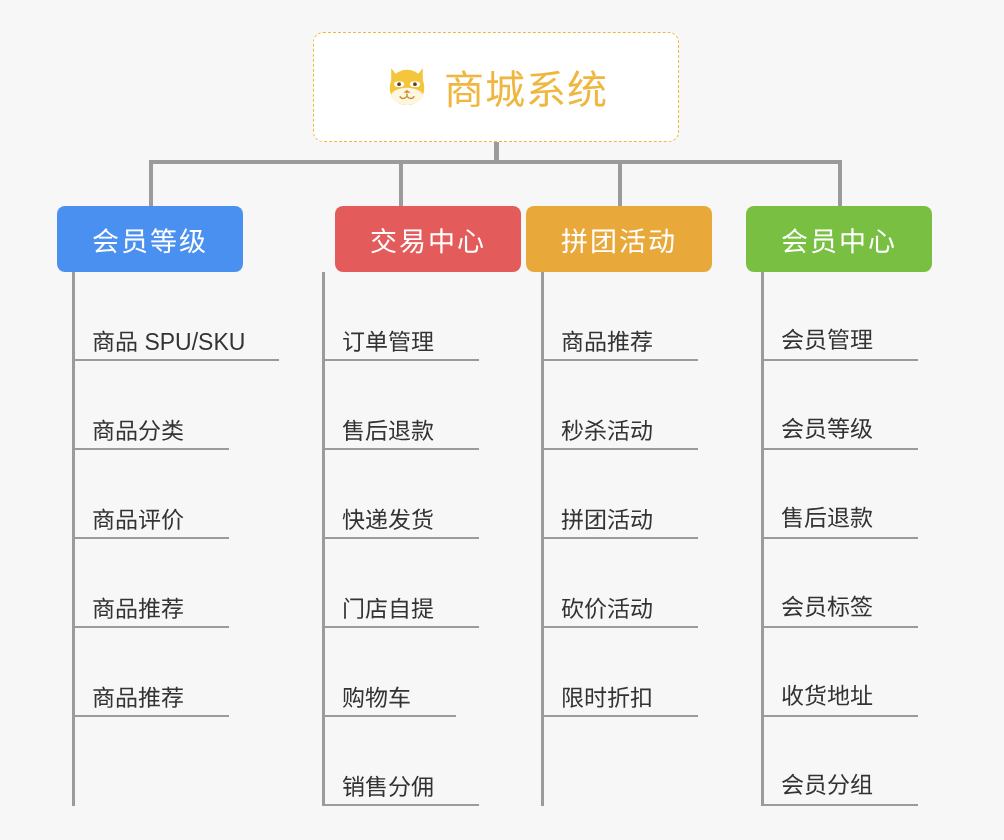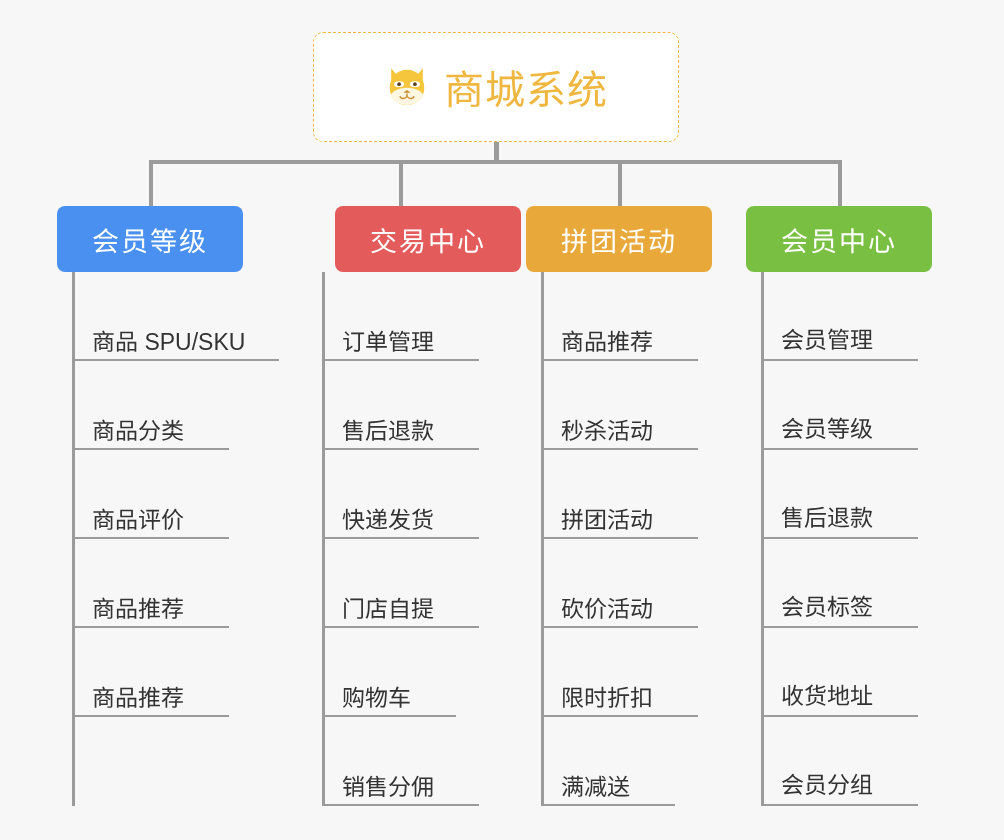--- a/index.html
+++ b/index.html
@@ -228,24 +228,20 @@
         <span class="item-rule" style="width:157px;"></span>
       </div>
       <div class="branch-item">
         <span class="item-label">砍价活动</span>
         <span class="item-rule" style="width:157px;"></span>
       </div>
       <div class="branch-item">
         <span class="item-label">限时折扣</span>
         <span class="item-rule" style="width:157px;"></span>
       </div>
-      <div class="branch-item">
-        <span class="item-label">满减送</span>
-        <span class="item-rule" style="width:134px;"></span>
-      </div>
     </div>
   </div>
 
   <div class="branch" style="left:746px; width:186px;font-family:Liberation Mono, monospace;">
     <div class="branch-header" style="width:186px; background:#79bf42;">
       <span>会员中心</span>
     </div>
     <div class="branch-items">
       <div class="branch-spine" style="height:534px;"></div>
       <div class="branch-item">

